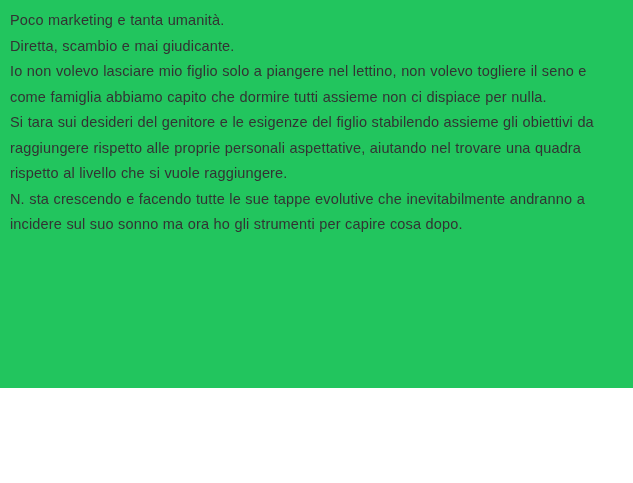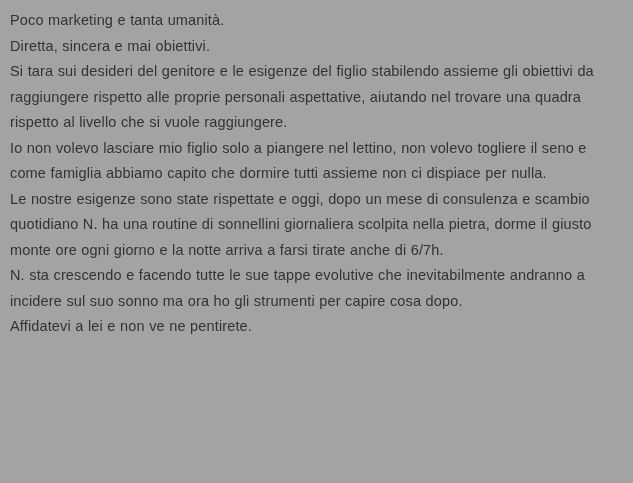--- a/index.html
+++ b/index.html
@@ -9,38 +9,36 @@
   }
   body {
     width: 633px;
     height: 483px;
     font-family: "Liberation Sans", sans-serif;
     color: #333333;
   }
   .page {
     box-sizing: border-box;
     width: 633px;
-    height: 483px;
+    height: 388px;
     padding: 8px 10px 0 10px;
-    background: #a3a3a3;
+    background: #22c55e;
   }
   .para {
     font-size: 14.5px;
     line-height: 25.5px;
     color: #333333;
     margin: 0 0 0 0;
     text-align: left;
     letter-spacing: 0.01em;
     word-spacing: 0.02em;
   }
 </style>
 </head>
 <body>
 
 <div class="page">
   <p class="para">Poco marketing e tanta umanità.</p>
-  <p class="para">Diretta, sincera e mai obiettivi.</p>
+  <p class="para">Diretta, scambio e mai giudicante.</p>
+  <p class="para">Io non volevo lasciare mio figlio solo a piangere nel lettino, non volevo togliere il seno e come famiglia abbiamo capito che dormire tutti assieme non ci dispiace per nulla.</p>
   <p class="para">Si tara sui desideri del genitore e le esigenze del figlio stabilendo assieme gli obiettivi da raggiungere rispetto alle proprie personali aspettative, aiutando nel trovare una quadra rispetto al livello che si vuole raggiungere.</p>
-  <p class="para">Io non volevo lasciare mio figlio solo a piangere nel lettino, non volevo togliere il seno e come famiglia abbiamo capito che dormire tutti assieme non ci dispiace per nulla.</p>
-  <p class="para">Le nostre esigenze sono state rispettate e oggi, dopo un mese di consulenza e scambio quotidiano N. ha una routine di sonnellini giornaliera scolpita nella pietra, dorme il giusto monte ore ogni giorno e la notte arriva a farsi tirate anche di 6/7h.</p>
   <p class="para">N. sta crescendo e facendo tutte le sue tappe evolutive che inevitabilmente andranno a incidere sul suo sonno ma ora ho gli strumenti per capire cosa dopo.</p>
-  <p class="para">Affidatevi a lei e non ve ne pentirete.</p>
 </div>
 
 </body></html>

